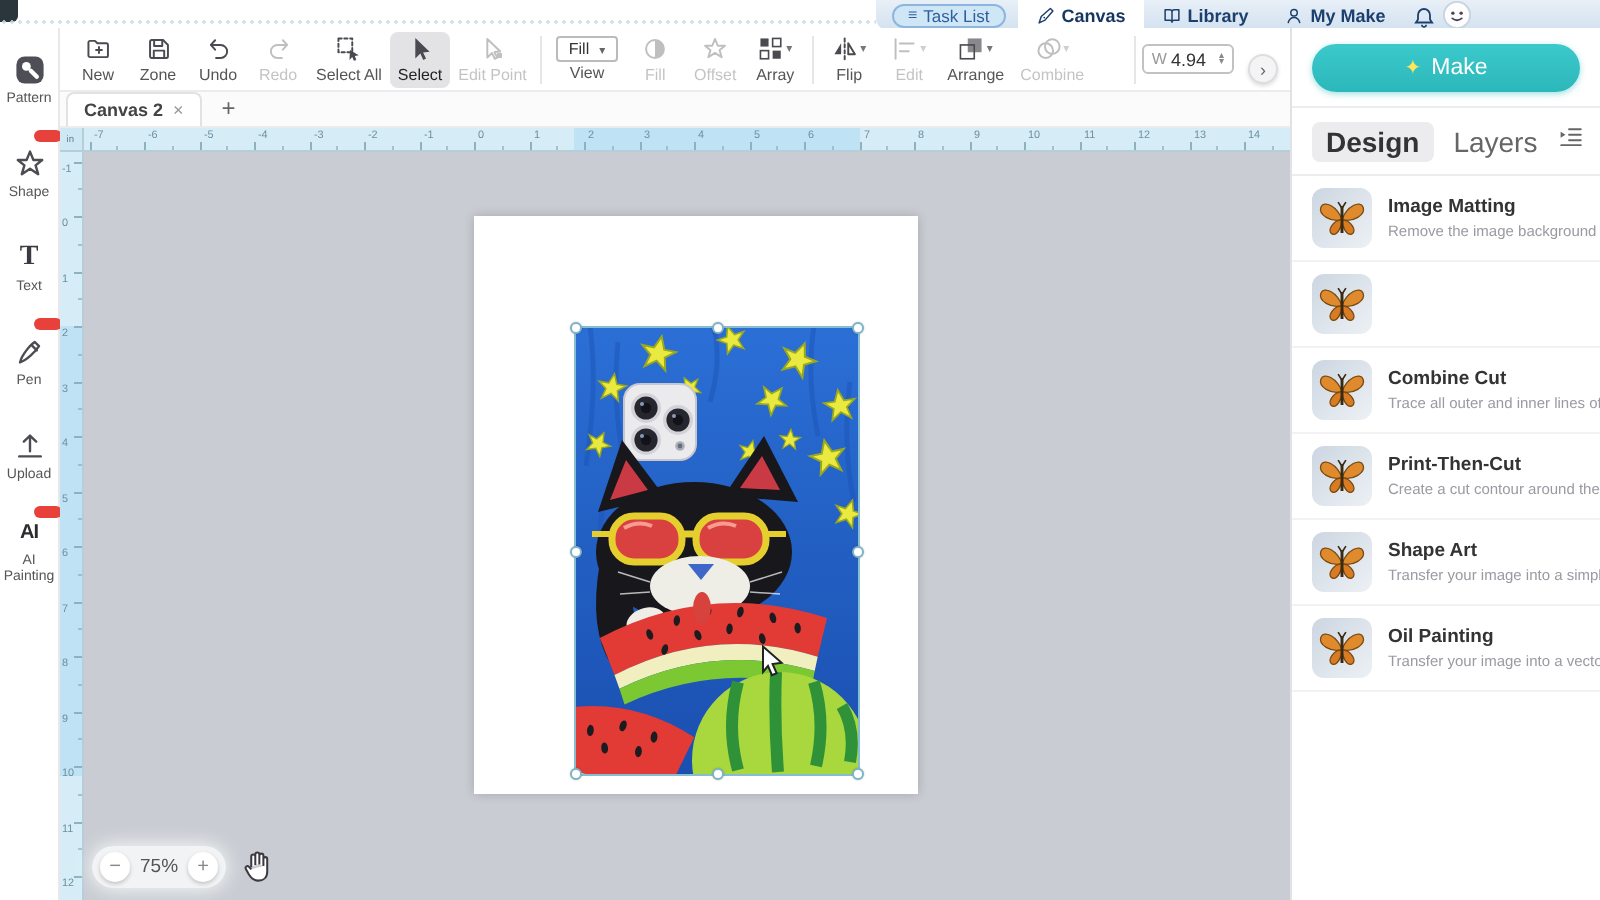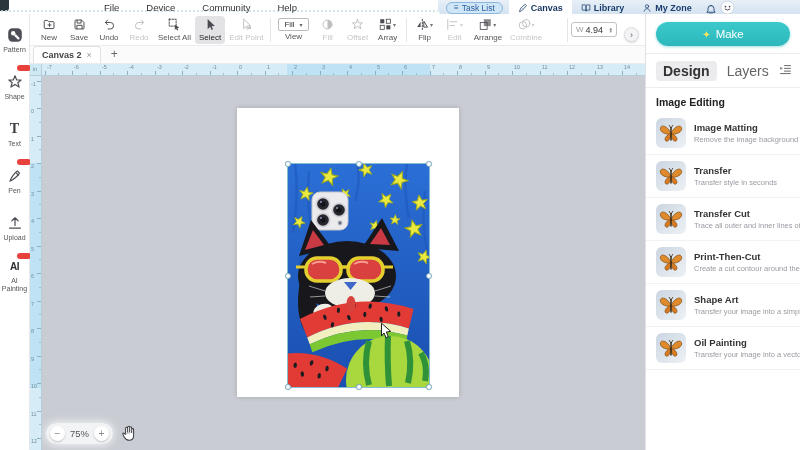--- a/index.html
+++ b/index.html
@@ -124,26 +124,20 @@
   .rdesc{font-size:7.5px;color:#9a9aa2;white-space:nowrap;overflow:hidden}
 </style>
 </head>
 <body>
 
 <div class="app">
 
   <div class="menubar">
     <div class="logo-frag"></div>
     <div class="dotband"></div>
-    <div class="menu-items" id="menu-items">
-        <div class="menu-item">File</div>
-        <div class="menu-item">Device</div>
-        <div class="menu-item">Community</div>
-        <div class="menu-item">Help</div>
-      </div>
     <div class="topnav">
       <div class="tasklist">
         <span class="tl-ic">≡</span>
         <span>Task List</span>
       </div>
       <div id="top-tabs" style="display:flex;height:15px">
           <div class="ttab active">
             <span class="ticon" style="display: flex;">
               <svg viewBox="0 0 16 16" fill="none" stroke="currentColor" stroke-width="1.2" stroke-linecap="round" stroke-linejoin="round">
                 <path d="M2.5 13.5 4.2 8.4 11.5 2l2 2L7.2 11.3z"></path>
@@ -160,21 +154,21 @@
             </span>
             <span>Library</span>
           </div>
           <div class="ttab">
             <span class="ticon" style="display: flex;">
               <svg viewBox="0 0 16 16" fill="none" stroke="currentColor" stroke-width="1.2" stroke-linecap="round" stroke-linejoin="round">
                 <circle cx="8" cy="5.3" r="2.6"></circle>
                 <path d="M3.4 13.2c.7-2.7 2.4-4.1 4.6-4.1s3.9 1.4 4.6 4.1"></path>
               </svg>
             </span>
-            <span>My Zone</span>
+            <span>My Make</span>
           </div>
         </div>
       <div class="bell">
         <svg viewBox="0 0 16 16" fill="none" stroke-width="1.2" stroke-linecap="round">
             <path d="M8 2a4 4 0 0 1 4 4v3l1.4 2H2.6L4 9V6a4 4 0 0 1 4-4z"></path>
             <path d="M6.6 13a1.5 1.5 0 0 0 2.8 0"></path>
           </svg>
       </div>
       <div class="avatar">
         <svg viewBox="0 0 16 16">
@@ -199,21 +193,21 @@
             </div>
             <div class="tb-label">New</div>
           </div>
           <div class="tb-btn">
             <div class="tb-ic">
               <svg viewBox="0 0 16 16" fill="none" stroke="currentColor" stroke-width="1.2" stroke-linecap="round" stroke-linejoin="round">
                 <path d="M2.5 3.5a1 1 0 0 1 1-1h7l3 3v7a1 1 0 0 1-1 1h-9a1 1 0 0 1-1-1z"></path>
                 <path d="M5 2.8v3.4h5V2.8M4.8 13.2V9h6.4v4.2"></path>
               </svg>
             </div>
-            <div class="tb-label">Save</div>
+            <div class="tb-label">Zone</div>
           </div>
           <div class="tb-btn">
             <div class="tb-ic">
               <svg viewBox="0 0 16 16" fill="none" stroke="currentColor" stroke-width="1.2" stroke-linecap="round" stroke-linejoin="round">
                 <path d="M3.2 5.5h5.8a4 4 0 0 1 0 8H6.2"></path>
                 <path d="M5.6 2.6 3 5.5l2.6 2.9"></path>
               </svg>
             </div>
             <div class="tb-label">Undo</div>
           </div>
@@ -680,21 +674,20 @@
     <div class="rtabs" id="rtabs">
         <div class="rtab active">Design</div>
         <div class="rtab">Layers</div>
         <div class="collapse"><svg viewBox="0 0 16 16" fill="none" stroke="currentColor" stroke-width="1.2" stroke-linecap="round" stroke-linejoin="round">
             <path d="M6.8 3.2h7.2M6.8 6.6h7.2M6.8 10h7.2"></path>
             <path d="M1.6 4.8 4.6 6.6 1.6 8.4z" fill="currentColor" stroke="none"></path>
             <path d="M2 13h12"></path>
           </svg></div>
       </div>
     <div class="rdivider"></div>
-    <div class="rsection">Image Editing</div>
     <div id="rlist">
         <div class="ritem">
           <div class="rthumb">
             <svg viewBox="0 0 16 16">
               <g stroke="#7a4a12" stroke-width=".4">
                 <path d="M8 8.5C6.5 4.3 2.4 2.4 1.5 4.7.7 7 4.5 9.4 8 8.5z" fill="#e08a2e"></path>
                 <path d="M8 8.5c1.5-4.2 5.6-6.1 6.5-3.8.8 2.3-3 4.7-6.5 3.8z" fill="#e08a2e"></path>
                 <path d="M8 8.5c-2.9.3-4.7 3.5-3.1 4.4 1.5.8 3.1-2 3.1-4.4z" fill="#d97b22"></path>
                 <path d="M8 8.5c2.9.3 4.7 3.5 3.1 4.4-1.5.8-3.1-2-3.1-4.4z" fill="#d97b22"></path>
               </g>
@@ -713,40 +706,36 @@
               <g stroke="#7a4a12" stroke-width=".4">
                 <path d="M8 8.5C6.5 4.3 2.4 2.4 1.5 4.7.7 7 4.5 9.4 8 8.5z" fill="#e08a2e"></path>
                 <path d="M8 8.5c1.5-4.2 5.6-6.1 6.5-3.8.8 2.3-3 4.7-6.5 3.8z" fill="#e08a2e"></path>
                 <path d="M8 8.5c-2.9.3-4.7 3.5-3.1 4.4 1.5.8 3.1-2 3.1-4.4z" fill="#d97b22"></path>
                 <path d="M8 8.5c2.9.3 4.7 3.5 3.1 4.4-1.5.8-3.1-2-3.1-4.4z" fill="#d97b22"></path>
               </g>
               <path d="M8 4.4v8.2" stroke="#3a2a12" stroke-width=".9"></path>
               <path d="M8 5 6.8 3.1M8 5l1.2-1.9" stroke="#3a2a12" stroke-width=".5" fill="none"></path>
             </svg>
           </div>
-          <div class="rtext">
-            <div class="rtitle">Transfer</div>
-            <div class="rdesc">Transfer style in seconds</div>
-          </div>
         </div>
         <div class="ritem">
           <div class="rthumb">
             <svg viewBox="0 0 16 16">
               <g stroke="#7a4a12" stroke-width=".4">
                 <path d="M8 8.5C6.5 4.3 2.4 2.4 1.5 4.7.7 7 4.5 9.4 8 8.5z" fill="#e08a2e"></path>
                 <path d="M8 8.5c1.5-4.2 5.6-6.1 6.5-3.8.8 2.3-3 4.7-6.5 3.8z" fill="#e08a2e"></path>
                 <path d="M8 8.5c-2.9.3-4.7 3.5-3.1 4.4 1.5.8 3.1-2 3.1-4.4z" fill="#d97b22"></path>
                 <path d="M8 8.5c2.9.3 4.7 3.5 3.1 4.4-1.5.8-3.1-2-3.1-4.4z" fill="#d97b22"></path>
               </g>
               <path d="M8 4.4v8.2" stroke="#3a2a12" stroke-width=".9"></path>
               <path d="M8 5 6.8 3.1M8 5l1.2-1.9" stroke="#3a2a12" stroke-width=".5" fill="none"></path>
             </svg>
           </div>
           <div class="rtext">
-            <div class="rtitle">Transfer Cut</div>
+            <div class="rtitle">Combine Cut</div>
             <div class="rdesc">Trace all outer and inner lines of the i...</div>
           </div>
         </div>
         <div class="ritem">
           <div class="rthumb">
             <svg viewBox="0 0 16 16">
               <g stroke="#7a4a12" stroke-width=".4">
                 <path d="M8 8.5C6.5 4.3 2.4 2.4 1.5 4.7.7 7 4.5 9.4 8 8.5z" fill="#e08a2e"></path>
                 <path d="M8 8.5c1.5-4.2 5.6-6.1 6.5-3.8.8 2.3-3 4.7-6.5 3.8z" fill="#e08a2e"></path>
                 <path d="M8 8.5c-2.9.3-4.7 3.5-3.1 4.4 1.5.8 3.1-2 3.1-4.4z" fill="#d97b22"></path>

